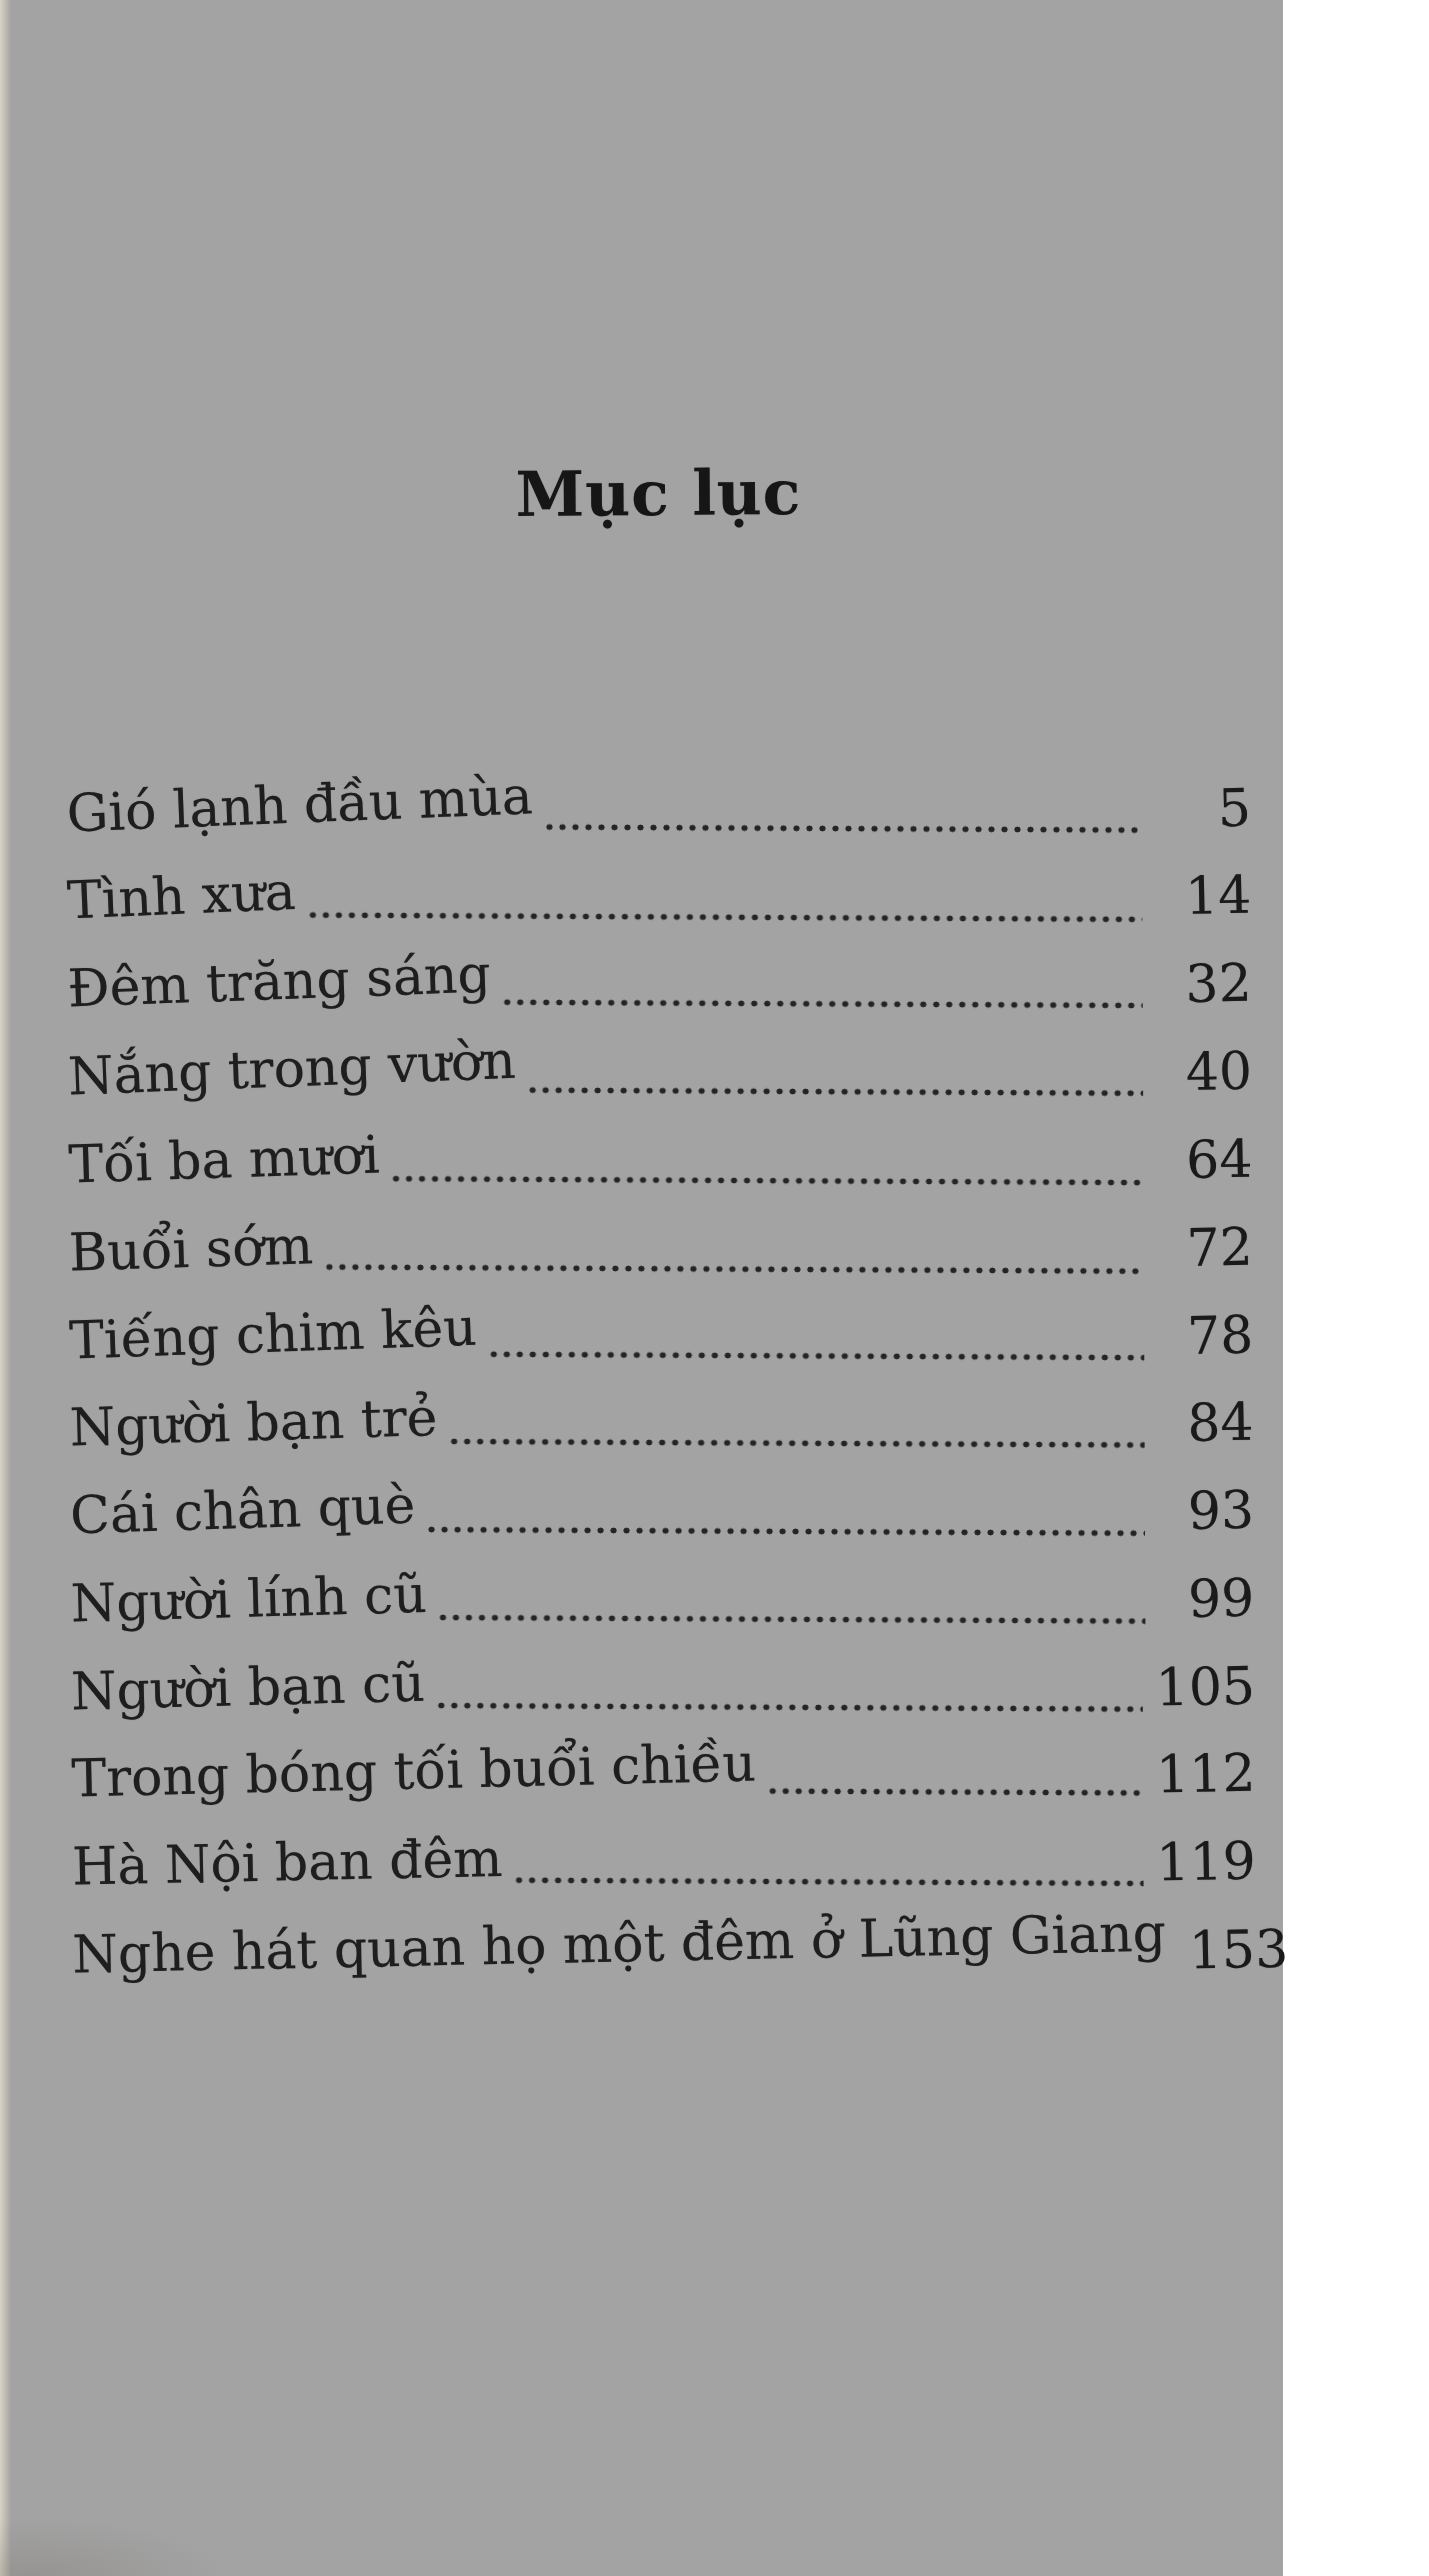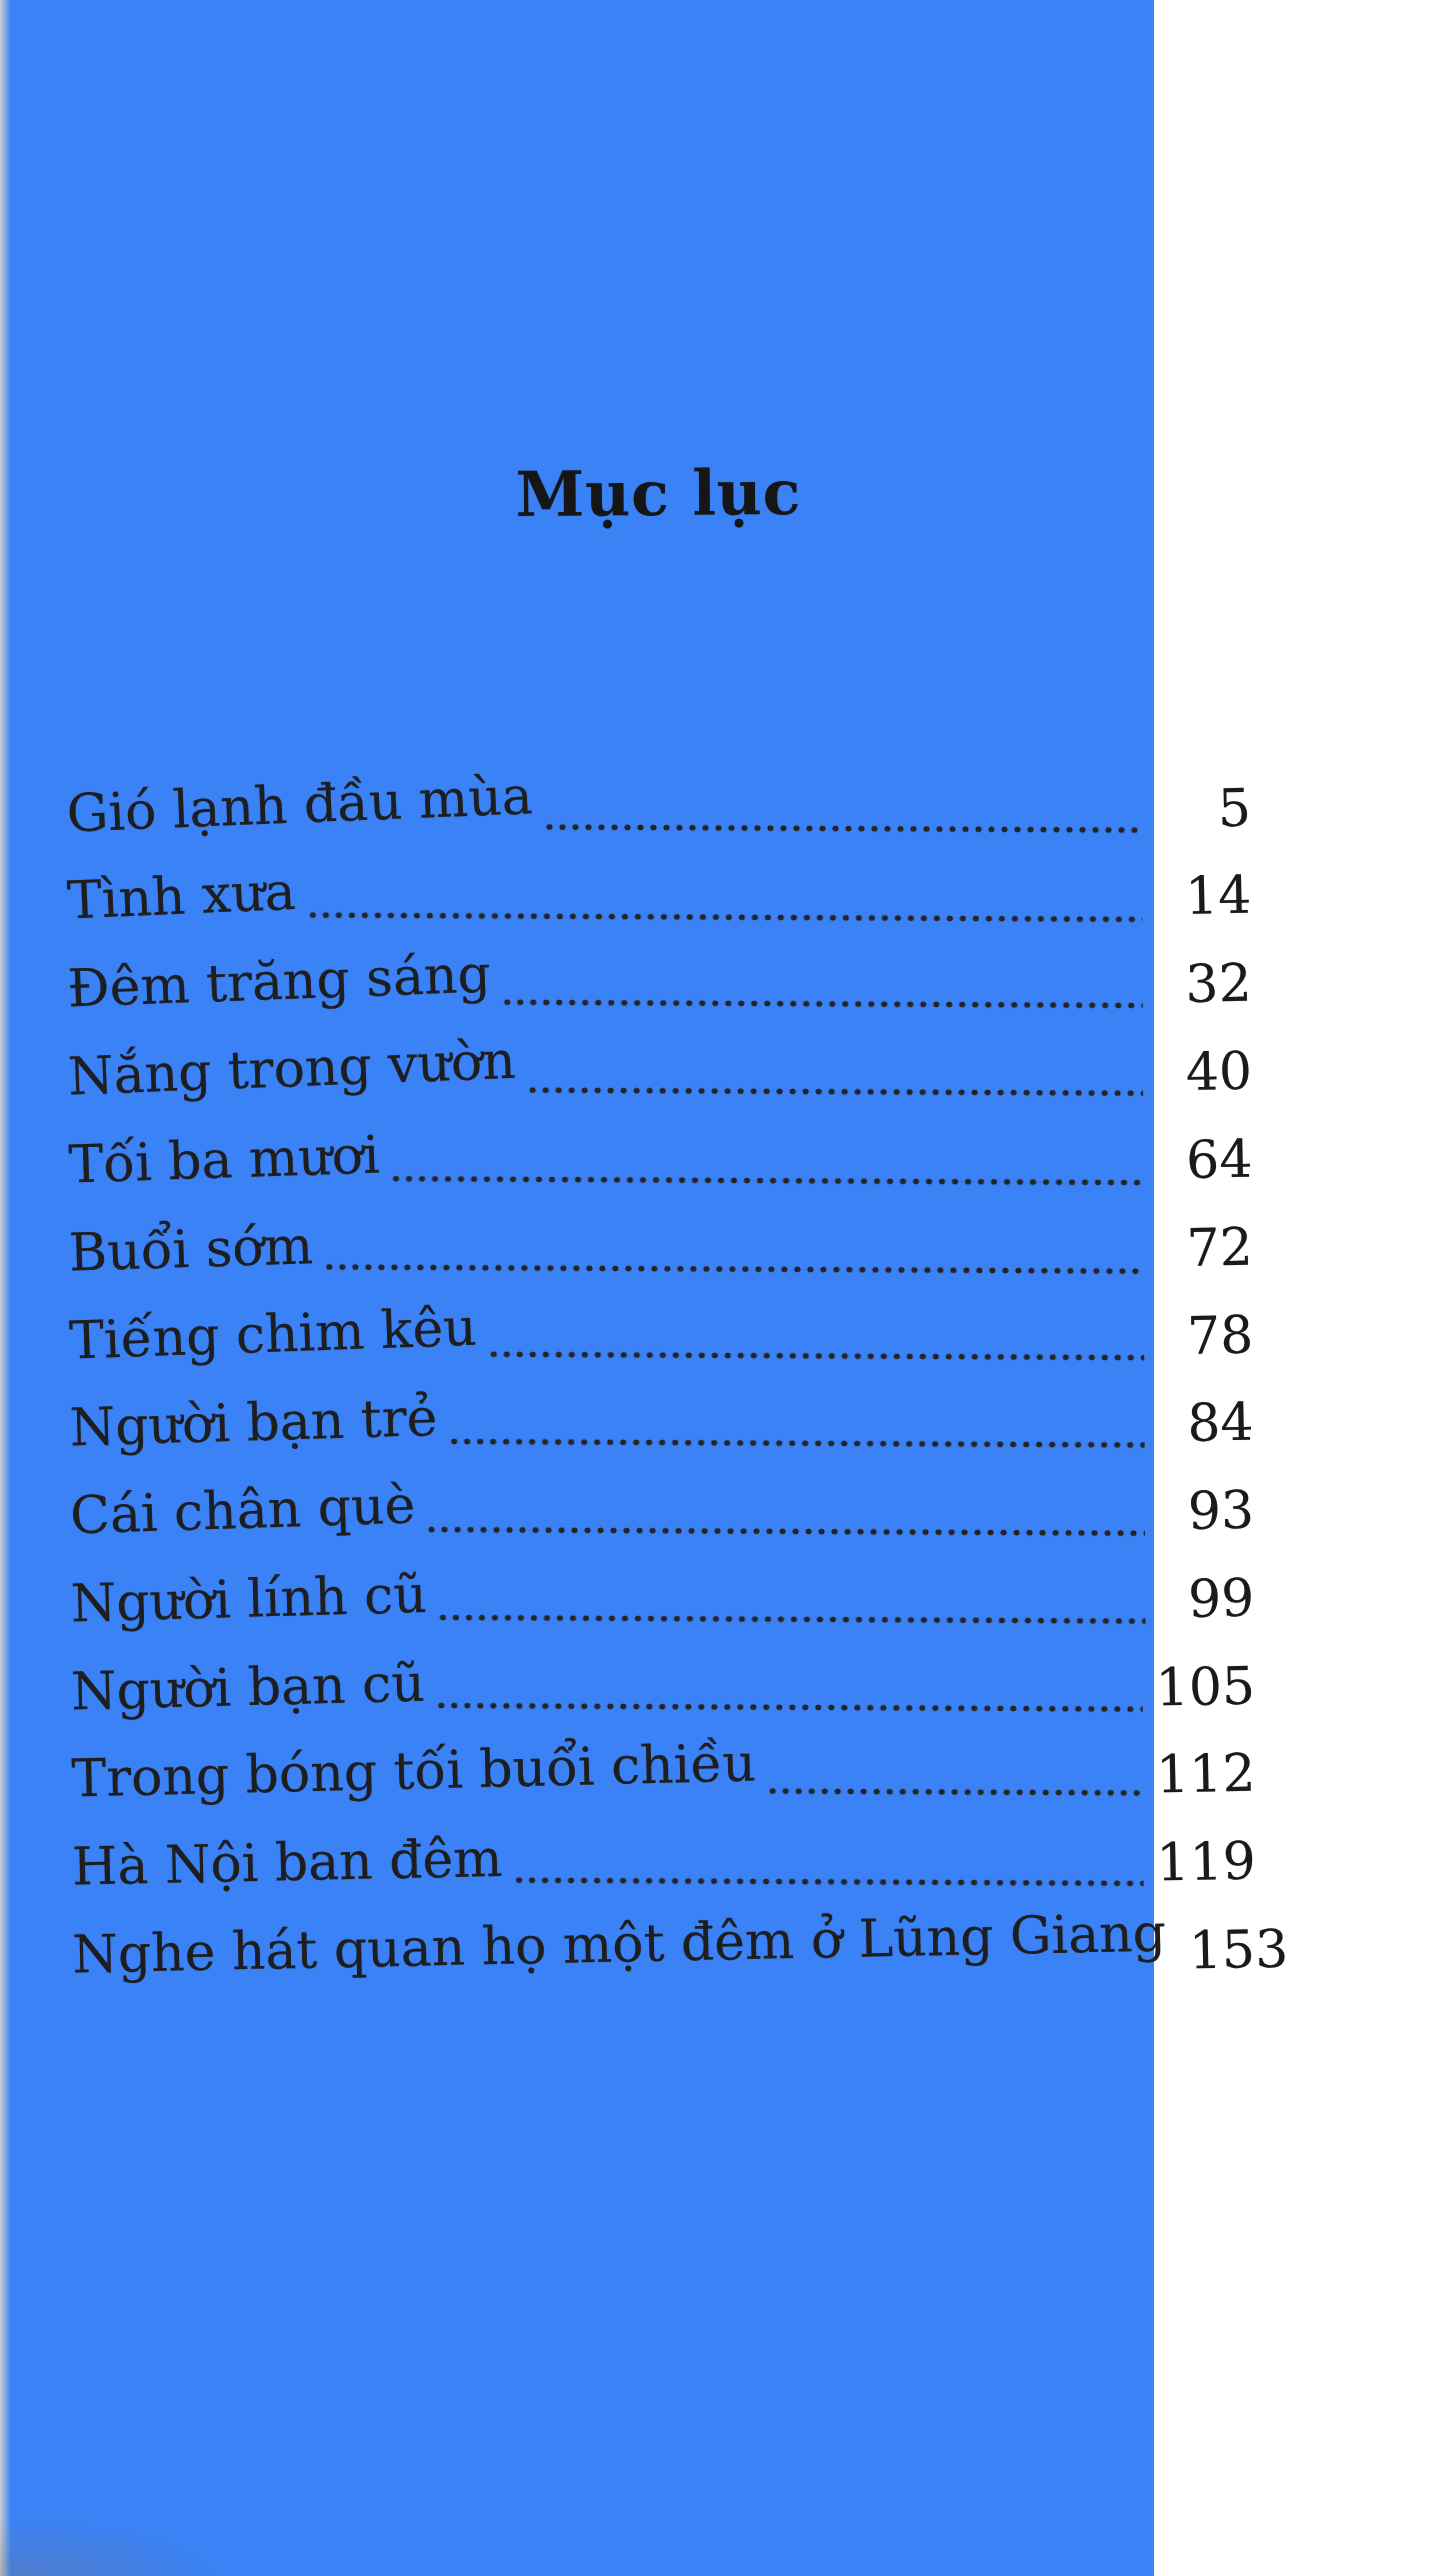--- a/index.html
+++ b/index.html
@@ -4,22 +4,22 @@
 <style>
   html, body { margin: 0; padding: 0; }
   body {
     width: 1430px; height: 2576px;
     background: #ffffff;
     font-family: "DejaVu Serif", "Liberation Serif", serif;
     overflow: hidden;
   }
   .page {
     position: relative;
-    width: 1154px; height: 2576px;
-    background: #3b82f6;
+    width: 1283px; height: 2576px;
+    background: #a3a3a3;
     color: #1f1f1f;
   }
   
   .scan-edge-left {
     position: absolute; left: 0; top: 0; bottom: 0; width: 11px;
     background: linear-gradient(to right, rgba(226,219,202,0.85), rgba(255,255,255,0));
     pointer-events: none;
   }
   .scan-smudge-bottom {
     position: absolute; left: 0; bottom: 0; width: 240px; height: 64px;

